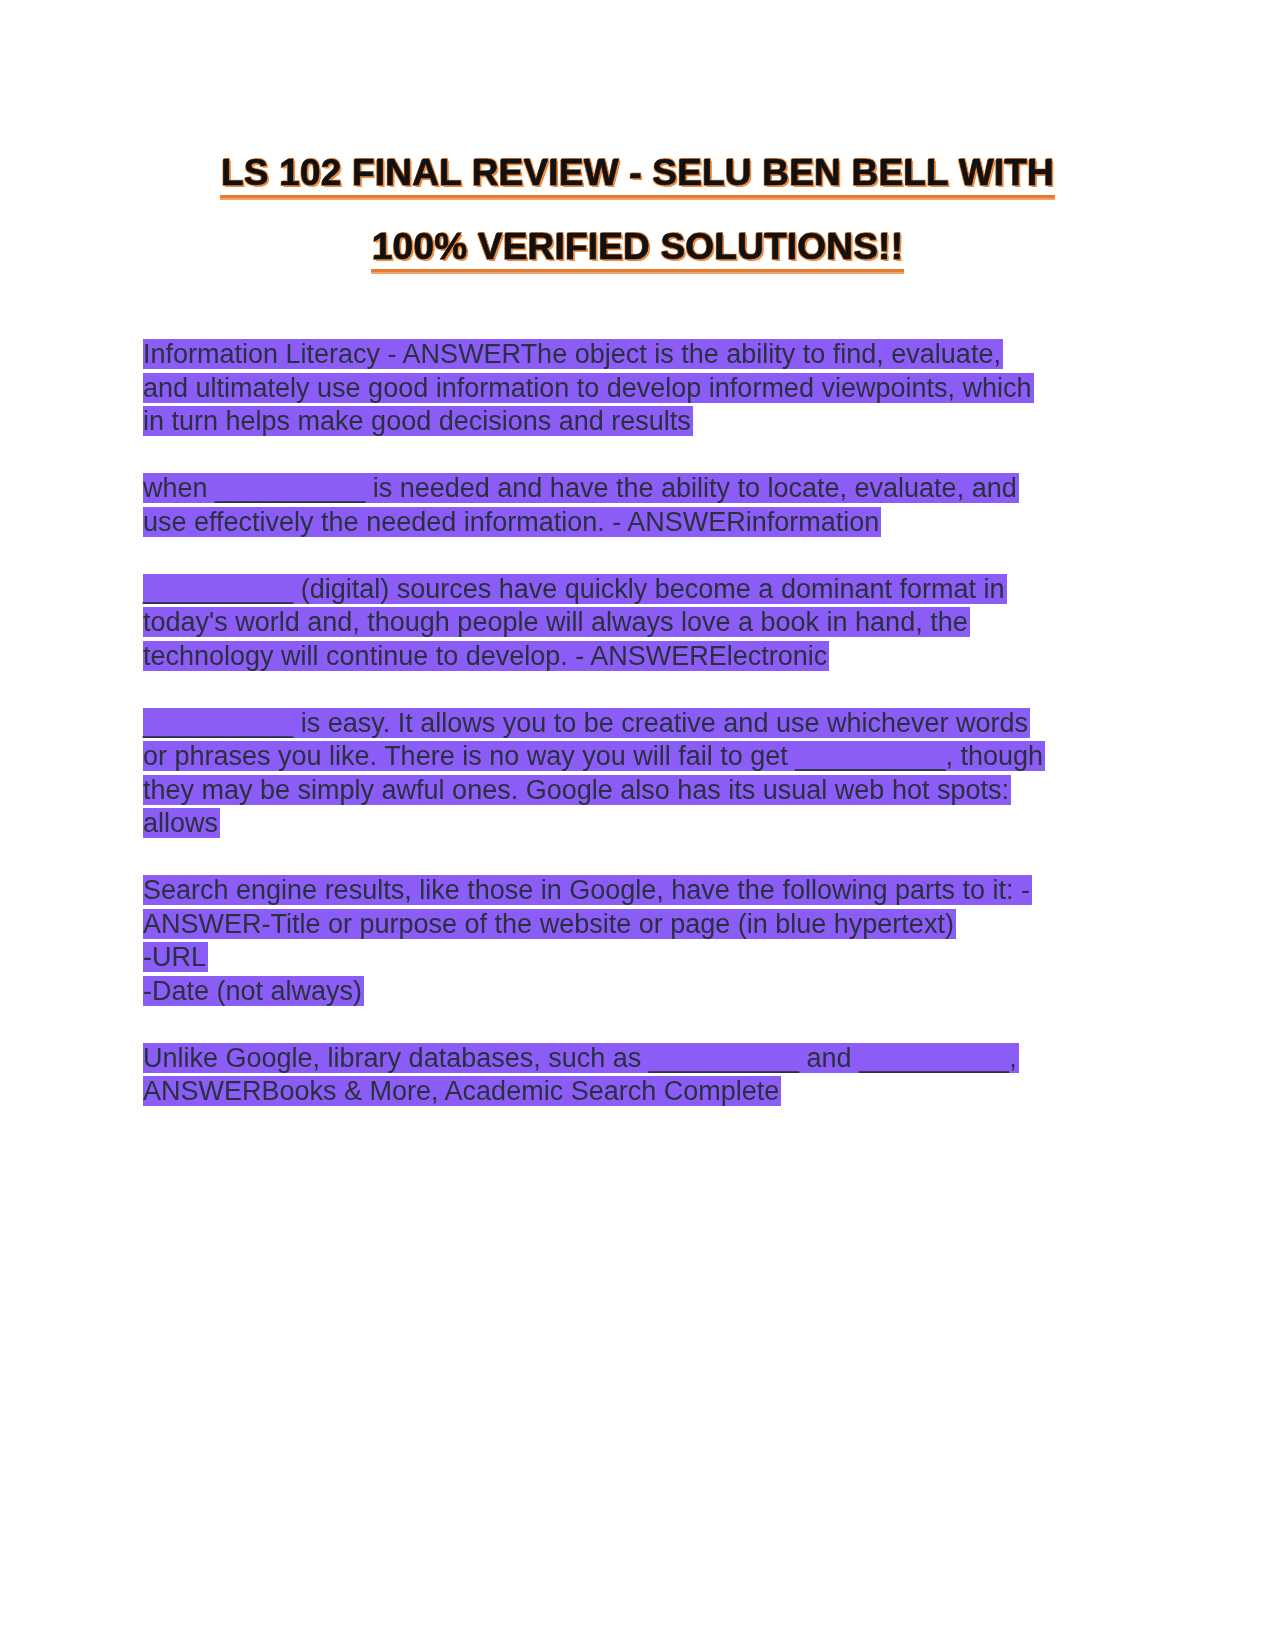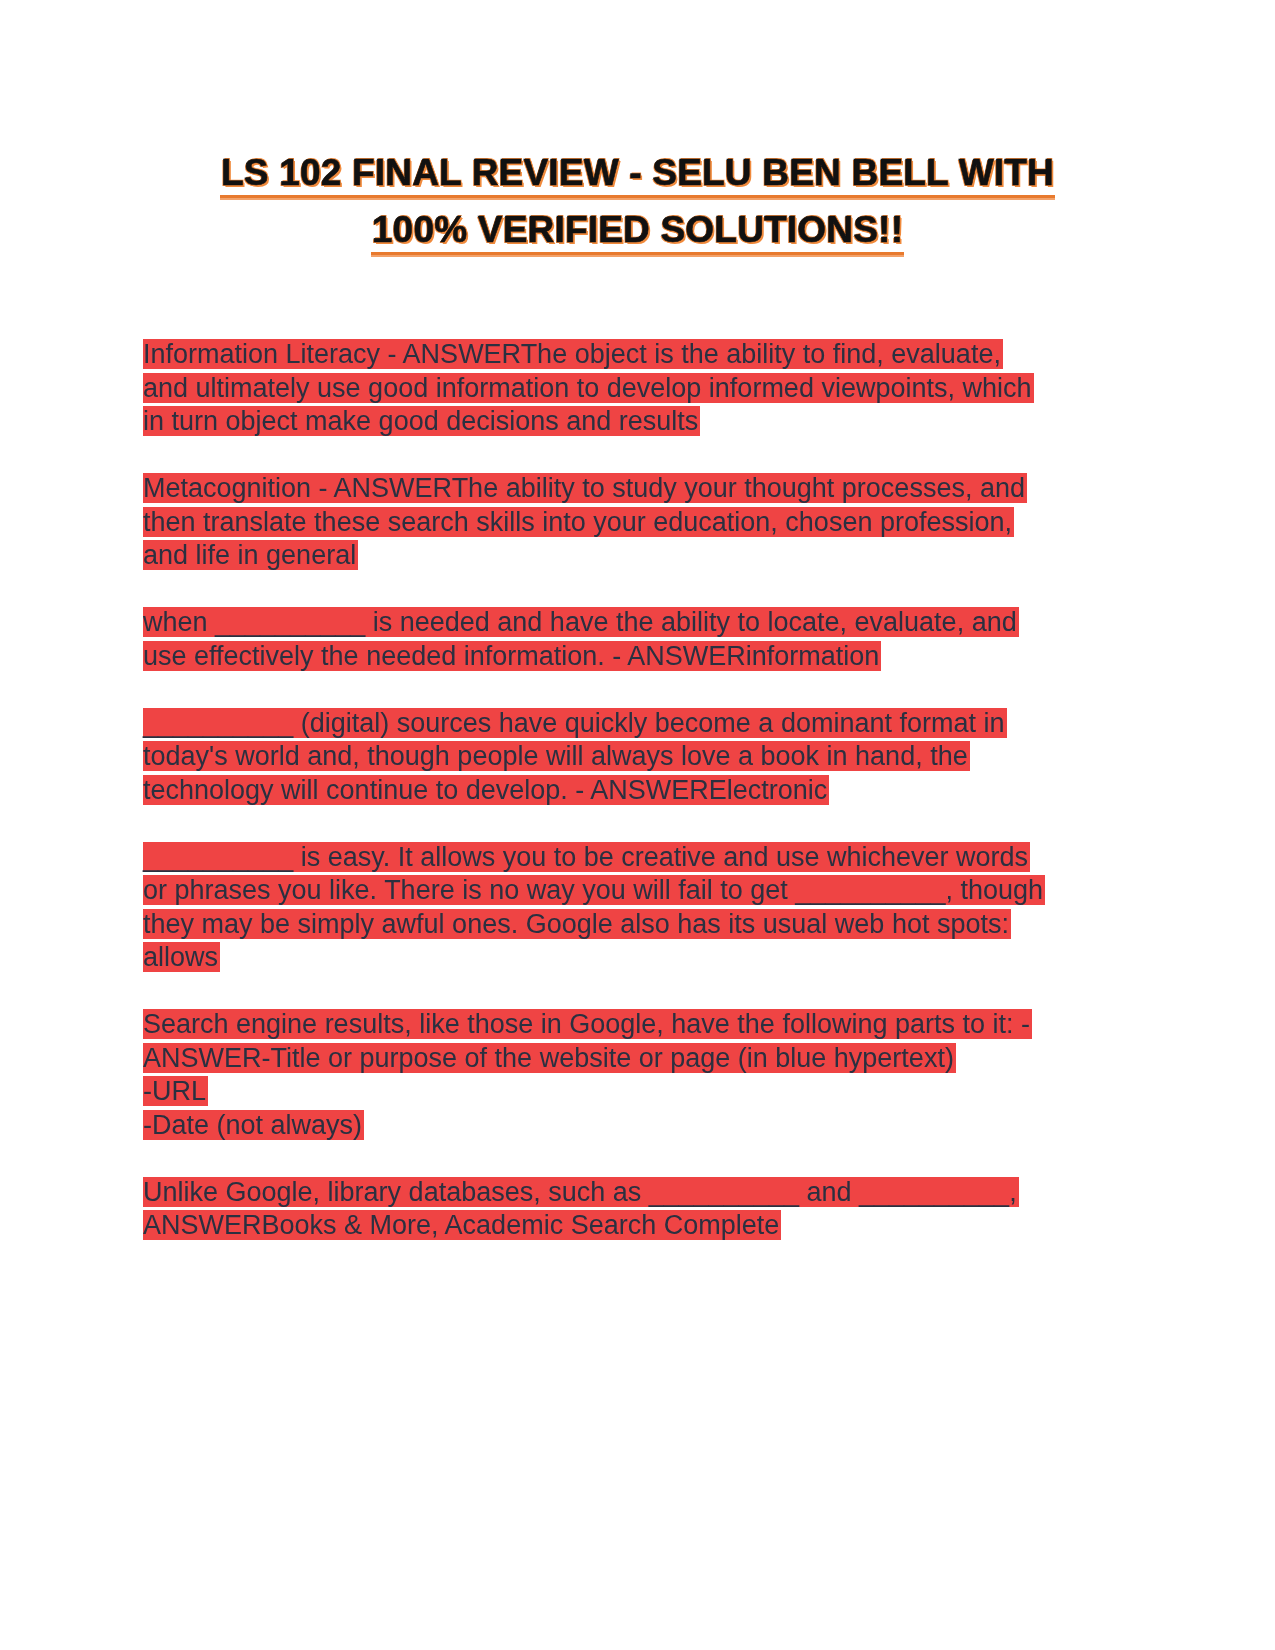--- a/index.html
+++ b/index.html
@@ -12,40 +12,35 @@
     text-shadow: 2px 2px 0 #f08a3c, 1px 1px 0 #f08a3c, -1px 1px 0 #f08a3c, 1px -1px 0 #f08a3c;
     letter-spacing:0.2px;
   }
   .title .ln { display:inline-block; border-bottom:3px solid #e87a2e; box-shadow:0 2px 0 #f3a26a; line-height:44px; padding:0 1px; }
   .doc {
     position:absolute; left:151px; top:355px; width:980px;
     font-family:"Liberation Sans", sans-serif; font-size:27px; color:#2b3040;
   }
   .para { margin:0 0 33.5px 0; }
   .line { display:block; line-height:33.5px; height:33.5px; white-space:nowrap; }
-  .line span { background:#ef4444; padding:0 2px 0 0; }
+  .line span { background:#8b5cf6; padding:0 2px 0 0; }
 </style>
 </head>
 <body>
 
 <div class="title" style="top:146px;">
   <span class="ln">LS 102 FINAL REVIEW - SELU BEN BELL WITH</span><br>
-  <span class="ln" style="margin-top:8px;">100% VERIFIED SOLUTIONS!!</span>
+  <span class="ln" style="margin-top:25px;">100% VERIFIED SOLUTIONS!!</span>
 </div>
 
 <div class="doc" style="left:143px; top:338px;">
   <div class="para">
     <span class="line"><span>Information Literacy - ANSWERThe object is the ability to find, evaluate,</span></span>
     <span class="line"><span>and ultimately use good information to develop informed viewpoints, which</span></span>
-    <span class="line"><span>in turn object make good decisions and results</span></span>
-  </div>
-  <div class="para">
-    <span class="line"><span>Metacognition - ANSWERThe ability to study your thought processes, and</span></span>
-    <span class="line"><span>then translate these search skills into your education, chosen profession,</span></span>
-    <span class="line"><span>and life in general</span></span>
+    <span class="line"><span>in turn helps make good decisions and results</span></span>
   </div>
   <div class="para">
     <span class="line"><span>when __________ is needed and have the ability to locate, evaluate, and</span></span>
     <span class="line"><span>use effectively the needed information. - ANSWERinformation</span></span>
   </div>
   <div class="para">
     <span class="line"><span>__________ (digital) sources have quickly become a dominant format in</span></span>
     <span class="line"><span>today's world and, though people will always love a book in hand, the</span></span>
     <span class="line"><span>technology will continue to develop. - ANSWERElectronic</span></span>
   </div>

